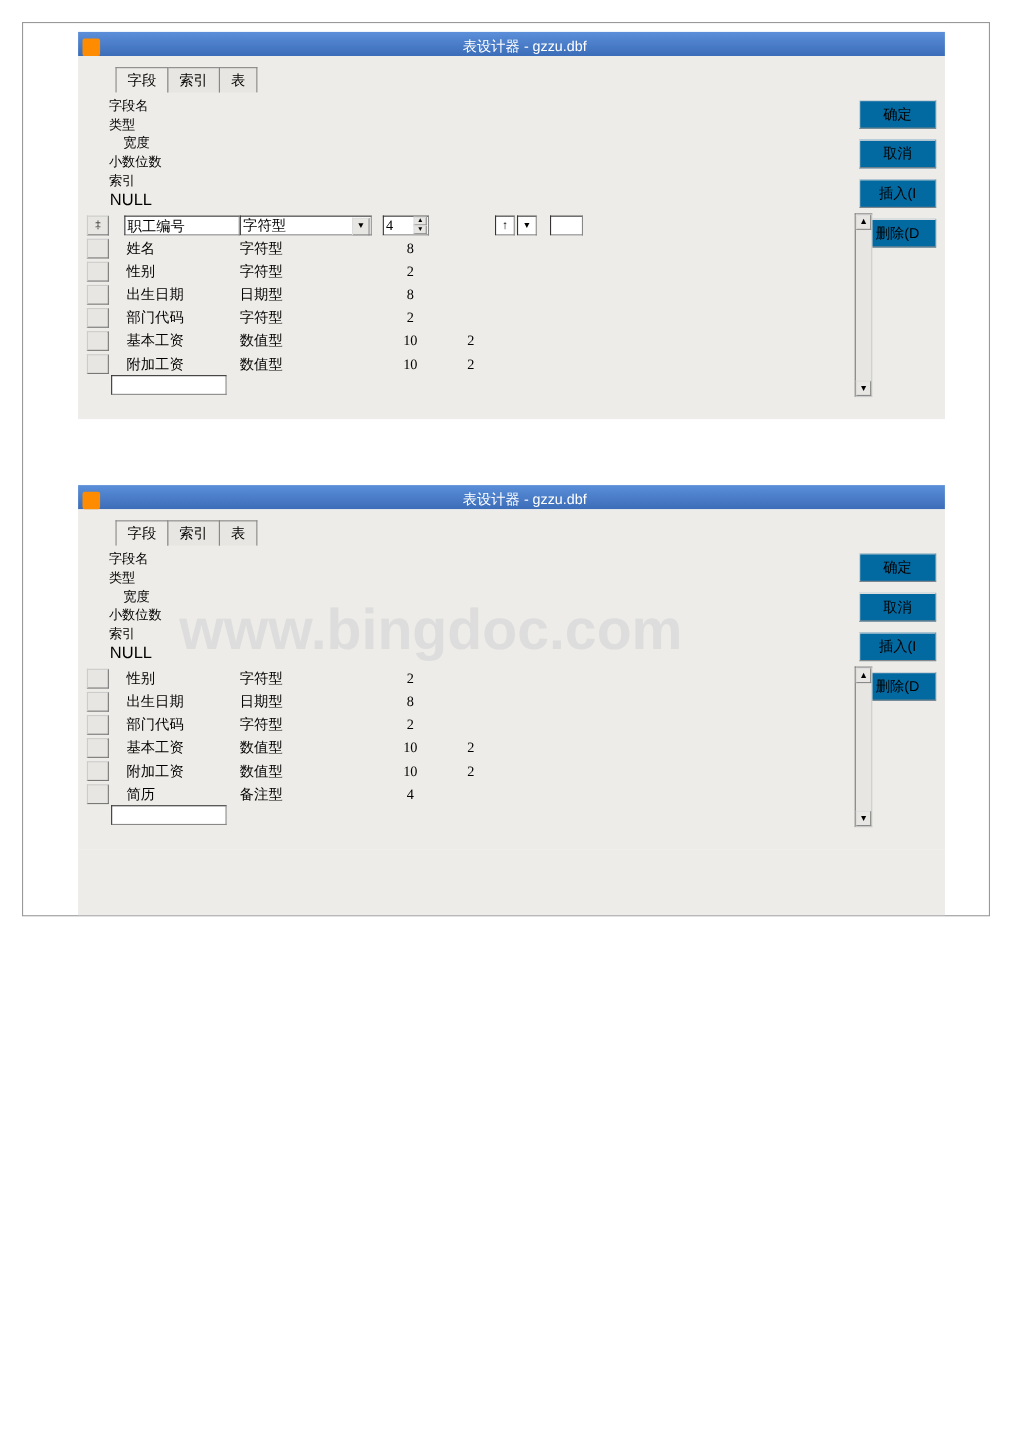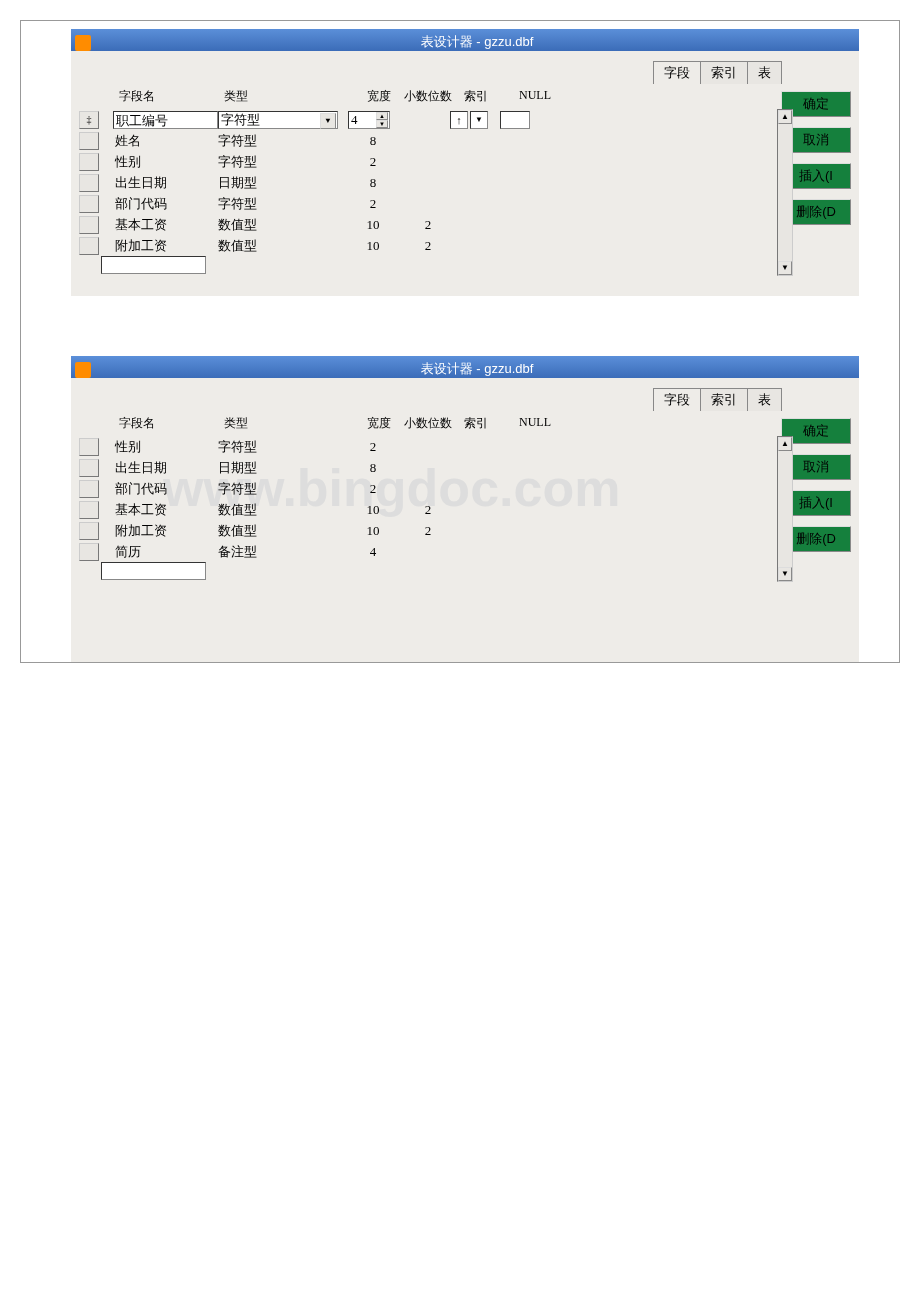--- a/index.html
+++ b/index.html
@@ -54,62 +54,62 @@
       flex: 1;
     }
     .right-buttons {
       width: 70px;
       padding-top: 30px;
       display: flex;
       flex-direction: column;
       gap: 10px;
     }
     .btn {
-      background: #15803d;
+      background: #0369a1;
       border: 1px outset #ddd;
       padding: 3px 2px;
       font-size: 13px;
       text-align: center;
       cursor: pointer;
       font-family: "SimSun", sans-serif;
       white-space: nowrap;
       overflow: hidden;
     }
     .tabs {
       display: flex;
       margin-left: 26px;
-      justify-content: flex-end;
     }
     .tab {
       padding: 2px 10px;
       font-size: 13px;
       border: 1px solid #888;
       background: #e8e6e2;
       cursor: pointer;
       margin-right: -1px;
       border-bottom: none;
     }
     .tab.active {
       background: #eeece8;
       position: relative;
       z-index: 2;
     }
     .grid-header {
       display: flex;
       font-size: 12px;
       padding: 4px 0 4px 20px;
       font-family: "SimSun", sans-serif;
+      flex-direction: column;
     }
     .col-handle { width: 20px; }
     .col-name { width: 105px; }
     .col-type { width: 130px; }
     .col-width { width: 50px; text-align: center; }
     .col-dec { width: 60px; }
     .col-index { width: 55px; text-align: left; }
-    .col-null { width: 40px; font-family: Liberation Serif, serif; font-size: 12px; }
+    .col-null { width: 40px; font-family: Liberation Sans, sans-serif; font-size: 15px; text-align: center; }
     .grid-rows {
       position: relative;
     }
     .grid-row {
       display: flex;
       align-items: center;
       height: 21px;
       font-size: 13px;
       padding-left: 0;
     }

